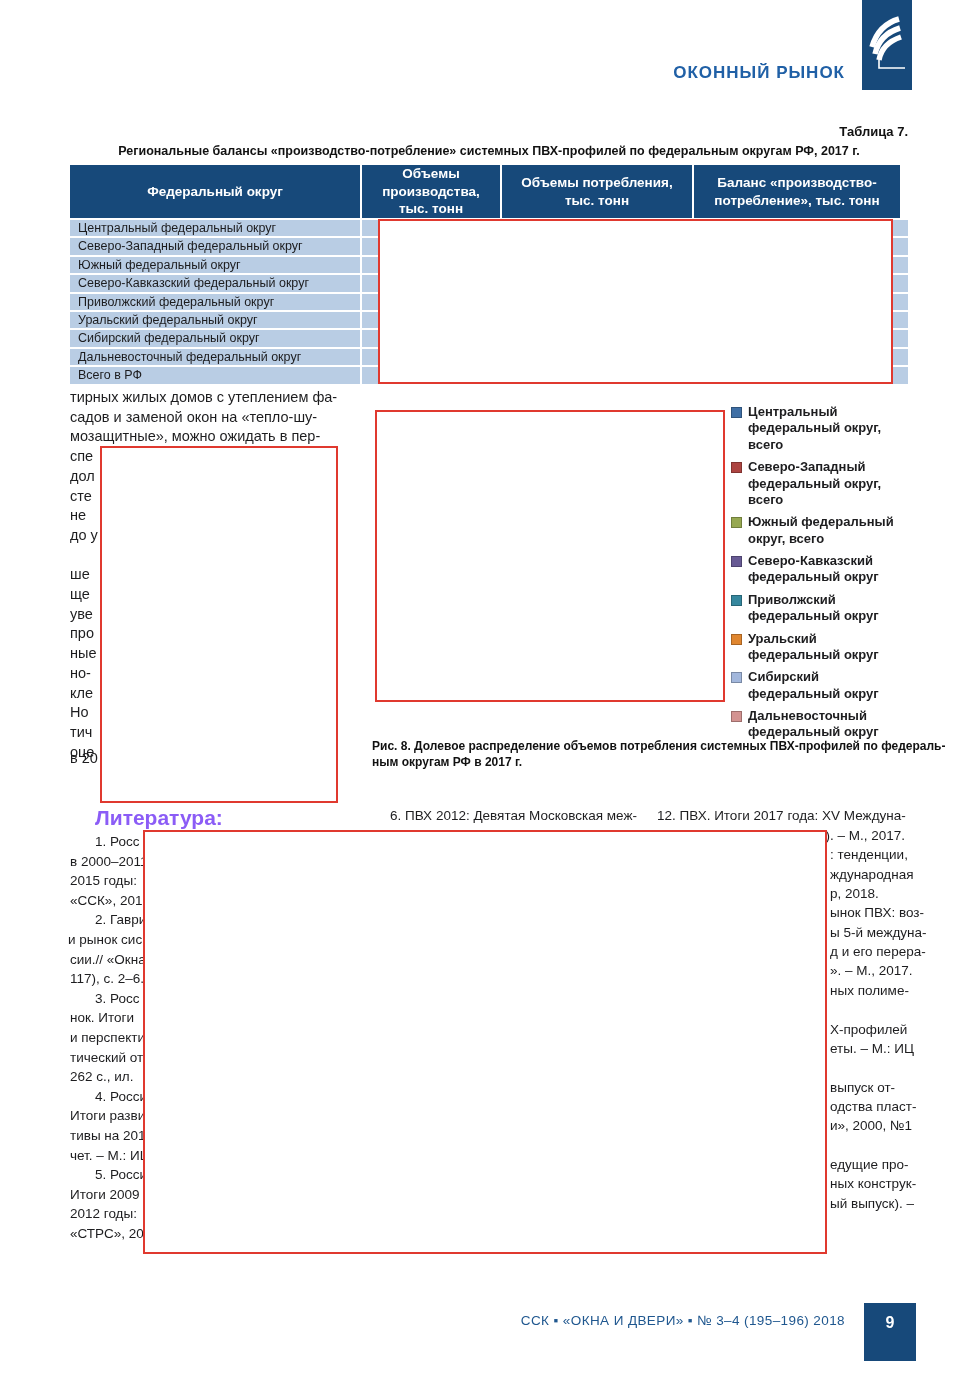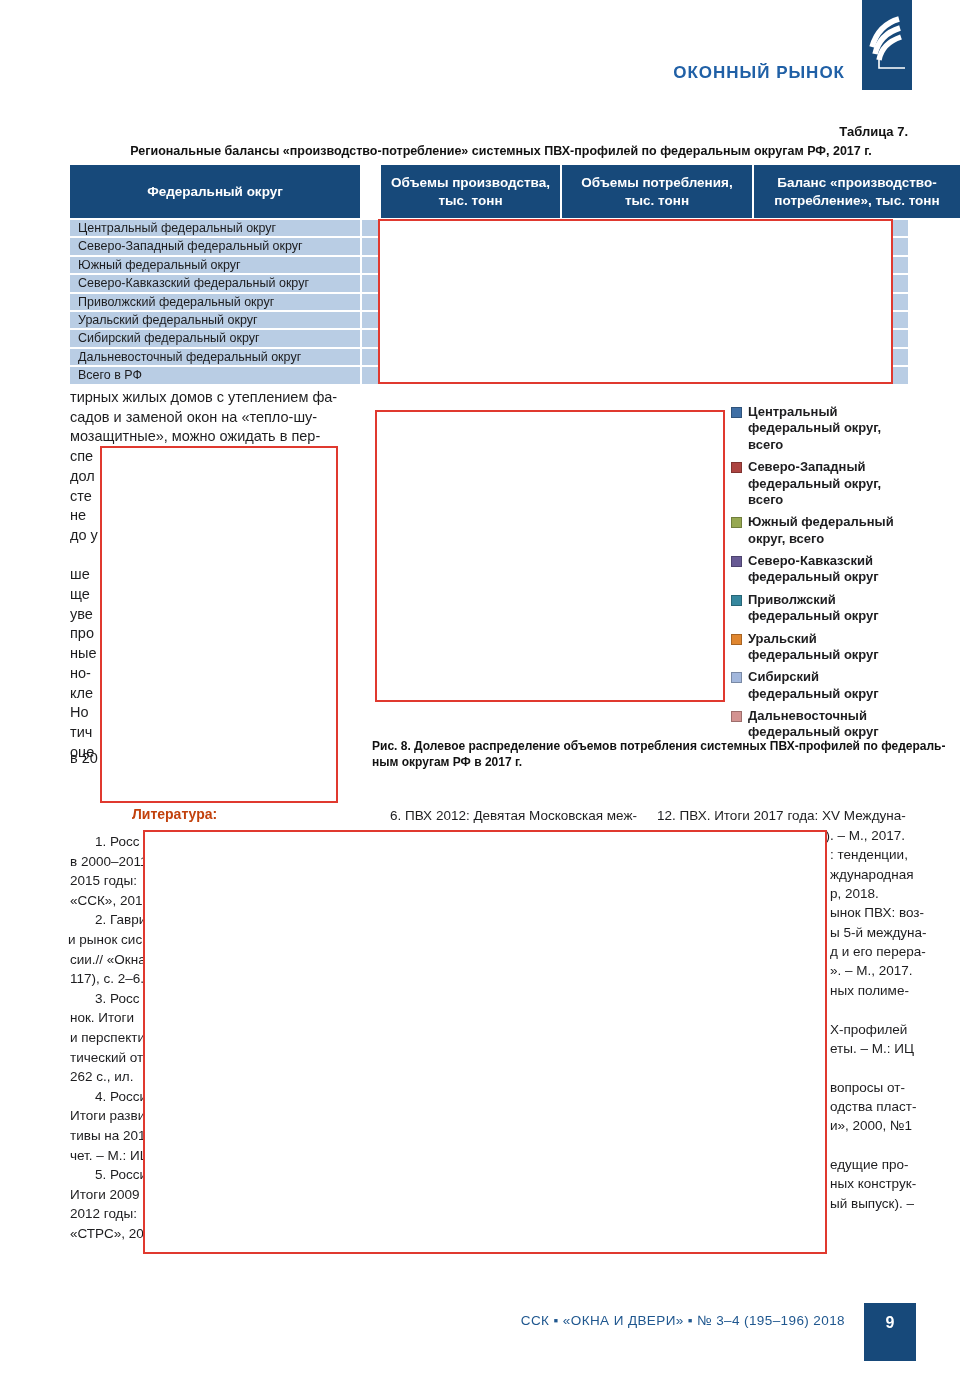--- a/index.html
+++ b/index.html
@@ -17,21 +17,21 @@
   .logo-box{
     position:absolute; top:0; left:862px; width:50px; height:90px;
     background:#17497a;
   }
   
   .table-label{
     position:absolute; top:124px; left:600px; width:308px;
     text-align:right; font-size:13px; font-weight:bold; color:#111;
   }
   .table-title{
-    position:absolute; top:144px; left:82px; width:838px;
+    position:absolute; top:144px; left:70px; width:838px;
     text-align:center; font-size:12.5px; font-weight:bold; color:#111;
   }
   .thead{
     position:absolute; top:165px; left:70px; width:838px; height:53px;
     display:flex; gap:2px;
   }
   .th{
     background:#17497a; color:#fff; font-weight:bold; font-size:13.5px;
     line-height:1.3; display:flex; align-items:center; justify-content:center;
     text-align:center; padding:0 6px; box-sizing:border-box; flex:0 0 auto;
@@ -57,21 +57,21 @@
   .body-line{
     position:absolute; left:70px; font-size:14.5px; line-height:19.7px;
     color:#1d1d1f; white-space:nowrap;
   }
   .lit-line{
     position:absolute; font-size:13.5px; line-height:19.5px;
     color:#1d1d1f; white-space:nowrap;
   }
   .lit-heading{
     position:absolute; top:806px; left:95px;
-    font-size:14px; font-weight:bold; color:#c2410c;margin-left:37px;
+    font-size:21px; font-weight:bold; color:#8b5cf6;
   }
   
   .legend{
     position:absolute; top:404px; left:731px; width:180px;
     display:flex; flex-direction:column; row-gap:6px; z-index:2;
   }
   .legend-item{display:flex; align-items:flex-start;}
   .swatch{
     width:11px; height:11px; flex:0 0 11px; margin-top:3px; margin-right:6px;
     border:1px solid rgba(0,0,0,.25); box-sizing:border-box;
@@ -106,21 +106,21 @@
       <path d="M13 54 C16 41, 25 32, 38 28" stroke="#ffffff" stroke-width="5.5" fill="none"></path>
       <path d="M10 47 C14 33, 23 23, 37 19" stroke="#ffffff" stroke-width="5.5" fill="none"></path>
       <path d="M17 60 L17 68 L43 68" stroke="#ffffff" stroke-width="1.6" fill="none"></path>
     </svg>
   </div>
 
   <div class="table-label">Таблица 7.</div>
   <div class="table-title">Региональные балансы «производство-потребление» системных ПВХ-профилей по федеральным округам РФ, 2017 г.</div>
   <div class="thead" id="thead">
       <div class="th" style="width: 290px;">Федеральный округ</div>
-      <div class="th" style="width: 179px; margin-left: 19px;">Объемы производства, тыс. тонн</div>
+      <div class="th" style="width: 138px;">Объемы производства, тыс. тонн</div>
       <div class="th" style="width: 190px;">Объемы потребления, тыс. тонн</div>
       <div class="th" style="width: 206px;">Баланс «производство-потребление», тыс. тонн</div>
     </div>
   <div class="tbody" id="tbody">
       <div class="tr">
         <div class="td label" style="width: 290px;">Центральный федеральный округ</div>
         <div class="td" style="width: 174px;"></div>
         <div class="td" style="width: 190px;"></div>
         <div class="td" style="width: 178px;"></div>
       </div>
@@ -272,19 +272,19 @@
     <div class="lit-line" style="left: 830px; top: 845.35px;">: тенденции,</div>
     <div class="lit-line" style="left: 830px; top: 864.7px;">ждународная</div>
     <div class="lit-line" style="left: 830px; top: 884.05px;">р, 2018.</div>
     <div class="lit-line" style="left: 830px; top: 903.4px;">ынок ПВХ: воз-</div>
     <div class="lit-line" style="left: 830px; top: 922.75px;">ы 5-й междуна-</div>
     <div class="lit-line" style="left: 830px; top: 942.1px;">д и его перера-</div>
     <div class="lit-line" style="left: 830px; top: 961.45px;">». – М., 2017.</div>
     <div class="lit-line" style="left: 830px; top: 980.8px;">ных полиме-</div>
     <div class="lit-line" style="left: 830px; top: 1019.5px;">Х-профилей</div>
     <div class="lit-line" style="left: 830px; top: 1038.85px;">еты. – М.: ИЦ</div>
-    <div class="lit-line" style="left: 830px; top: 1077.55px;">вопросы от-</div>
+    <div class="lit-line" style="left: 830px; top: 1077.55px;">выпуск от-</div>
     <div class="lit-line" style="left: 830px; top: 1096.9px;">одства пласт-</div>
     <div class="lit-line" style="left: 830px; top: 1116.25px;">и», 2000, №1</div>
     <div class="lit-line" style="left: 830px; top: 1154.95px;">едущие про-</div>
     <div class="lit-line" style="left: 830px; top: 1174.3px;">ных конструк-</div>
     <div class="lit-line" style="left: 830px; top: 1193.65px;">ый выпуск). –</div>
   </div>
 
 </body></html>

